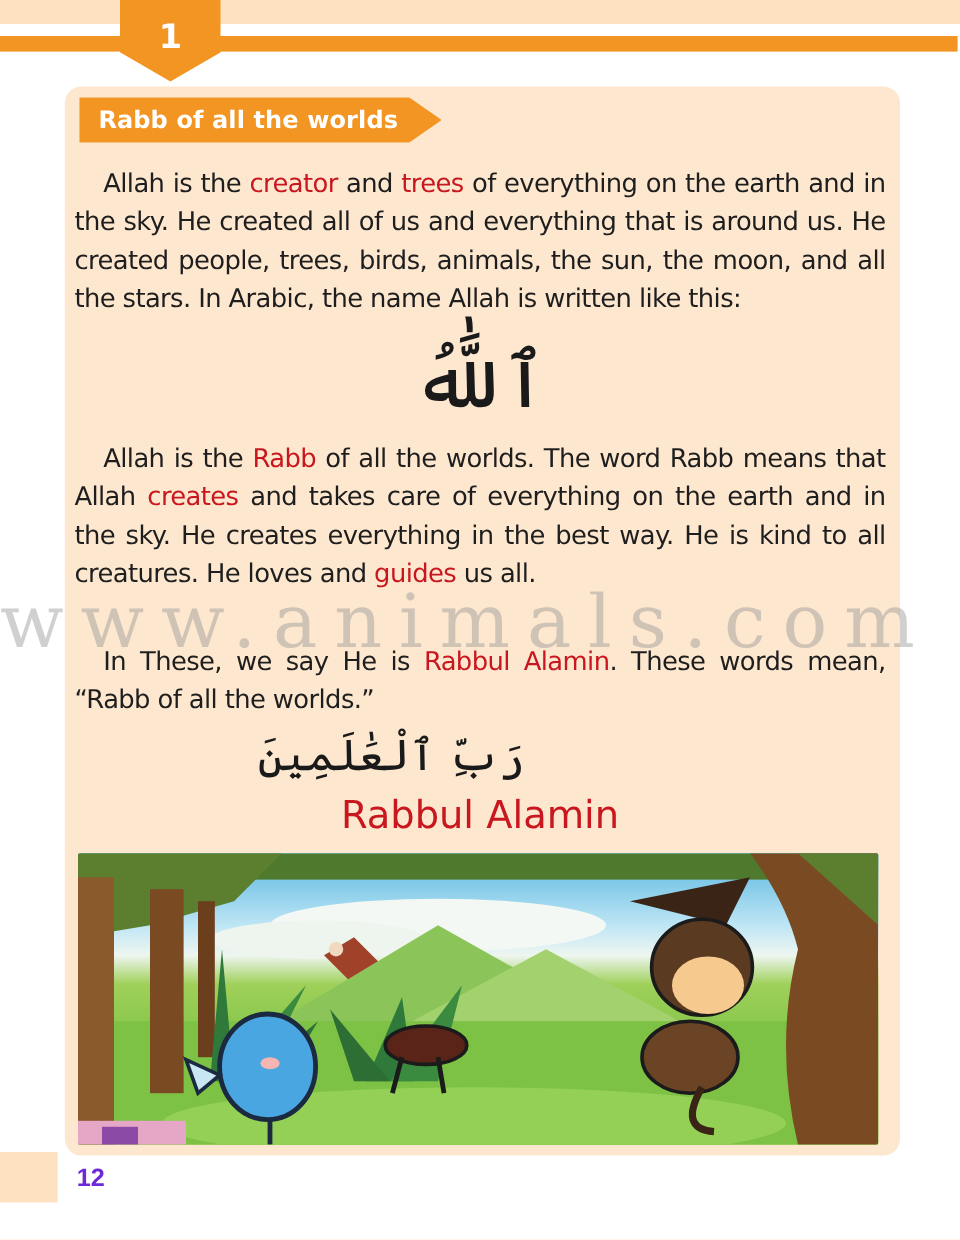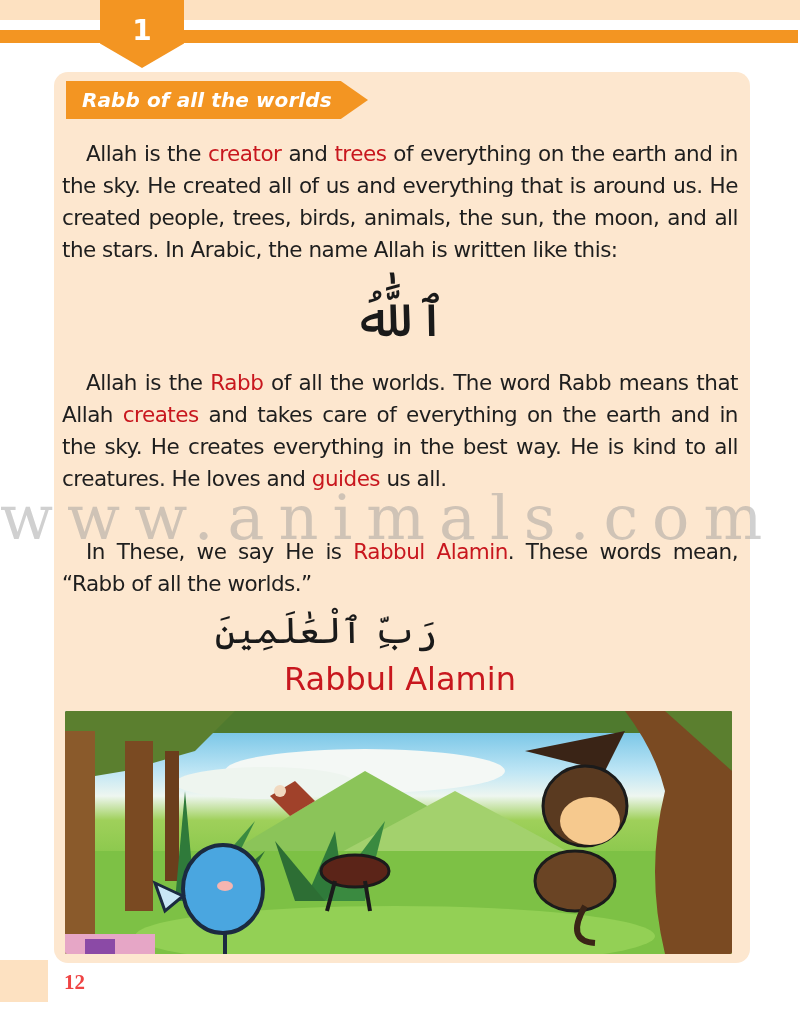--- a/index.html
+++ b/index.html
@@ -26,38 +26,37 @@
   }
   .title-banner {
     position:absolute; left:66px; top:81px; width:302px; height:38px;
     background:#f39522;
     clip-path: polygon(0 0, 91% 0, 100% 50%, 91% 100%, 0 100%);
   }
   .title-text {
     position:absolute; left:16px; top:7px;
     color:#ffffff; font-weight:bold; font-size:20px; letter-spacing:0.1px;
     font-family:"DejaVu Sans", sans-serif;
-    font-style:italic;
   }
   .para {
     position:absolute; left:62px; width:676px;
     font-size:21.5px; line-height:32px; color:#1e1e1e;
     text-align:justify;
     font-family:"DejaVu Sans", sans-serif;
     letter-spacing:-0.5px;
   }
   .para .indent { display:inline-block; width:24px; }
   .kw { color:#c8171e; font-weight:normal; }
   .kw-plain { color:#c8171e; }
   .p1 { top:138px; }
   .p2 { top:367px; }
   .p3 { top:536px; }
   .arabic-allah {
     position:absolute; left:0; width:800px; top:283px; text-align:center;
-    font-family:"DejaVu Serif", serif; font-size:54px; color:#1a1a1a; line-height:70px;
+    font-family:"DejaVu Serif", serif; font-size:64px; color:#1a1a1a; line-height:70px;
   }
   .arabic-rabbul {
     position:absolute; left:0; width:652px; top:606px; text-align:center;
     font-family:"DejaVu Serif", serif; font-size:36px; color:#1a1a1a; line-height:50px;
   }
   .rabbul-caption {
     position:absolute; left:0; width:800px; top:659px; text-align:center;
     color:#c8171e; font-size:32px; line-height:40px;
     font-family:"DejaVu Sans", sans-serif;
   }
@@ -69,22 +68,22 @@
   }
   .illustration {
     position:absolute; left:65px; top:711px; width:667px; height:243px;
     overflow:hidden; border-radius:2px;
     background:linear-gradient(#56b6e0 0%, #bfe6f5 25%, #eef6f0 35%, #9fd05a 45%, #7cc243 70%, #8fcf4d 100%);
   }
   .illustration svg { position:absolute; left:0; top:0; }
   .bottom-tab { position:absolute; left:0; top:960px; width:48px; height:42px; background:#fde1c1; }
   .page-number {
     position:absolute; left:64px; top:970px;
-    font-weight:bold; font-size:21px; color:#ef4444;
-    font-family:Liberation Serif, serif;
+    font-weight:bold; font-size:21px; color:#6d28d9;
+    font-family:Liberation Sans, sans-serif;
   }
 </style>
 </head>
 <body>
 
 <div class="top-band"></div>
 <div class="top-rule"></div>
 <div class="chapter-badge">
   <div class="chapter-num">1</div>
 </div>

